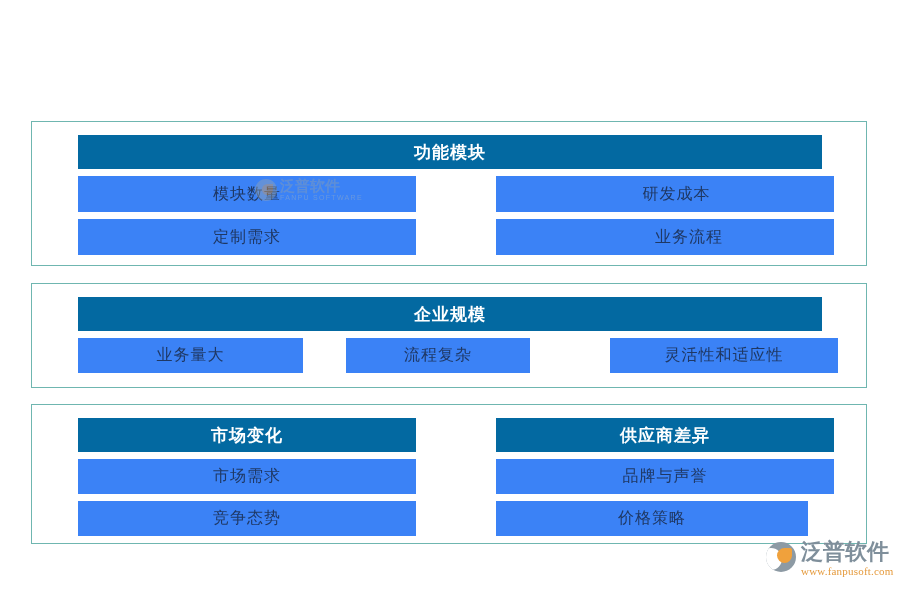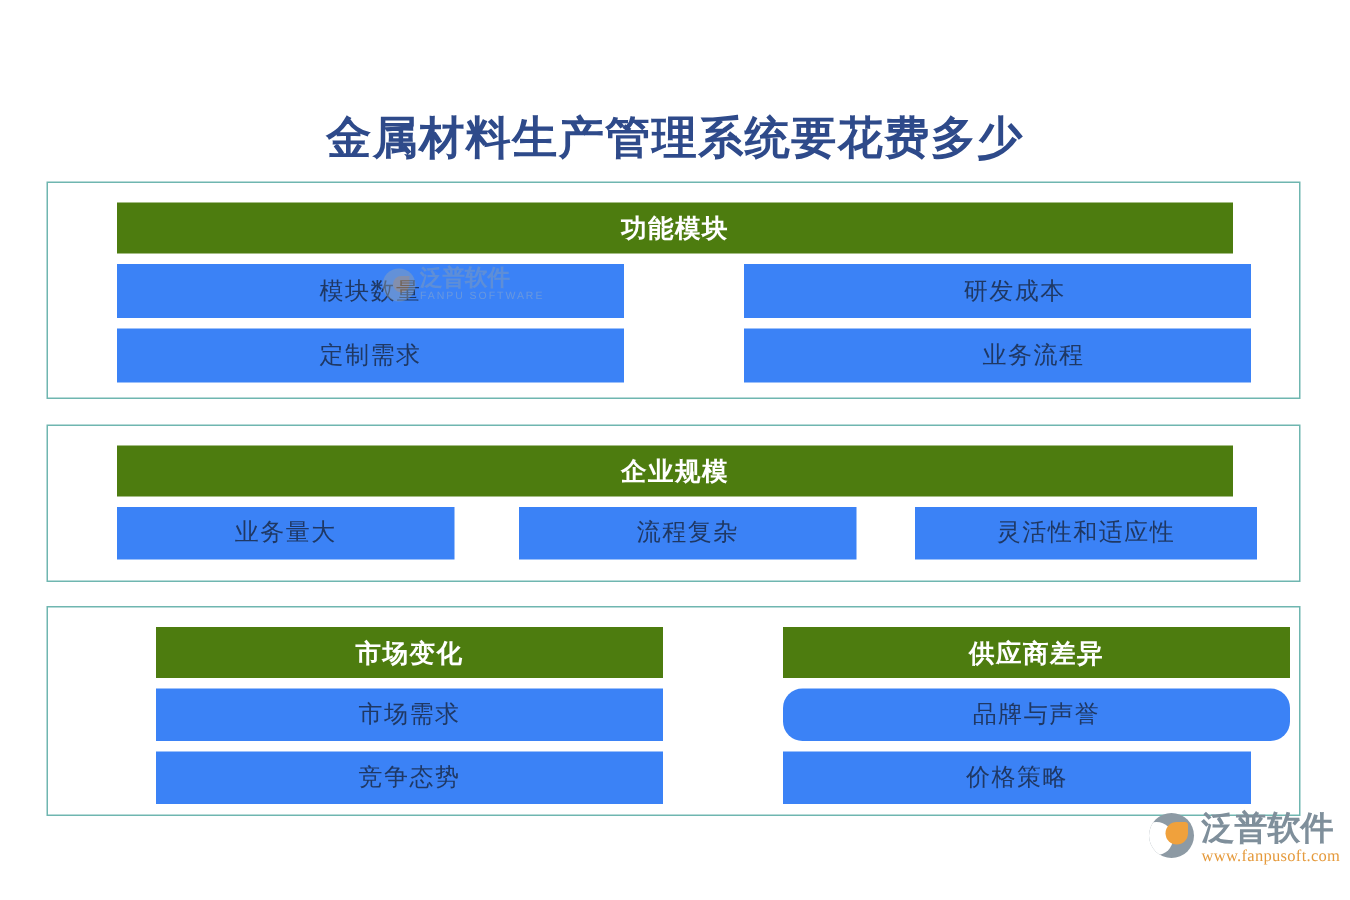--- a/index.html
+++ b/index.html
@@ -42,32 +42,32 @@
   .panel {
     position: absolute;
     left: 31px;
     width: 836px;
     border: 1px solid #6fb6b0;
     background: #ffffff;
     box-sizing: border-box;
   }
   #panel-1 { top: 121px; height: 145px; }
   #panel-2 { top: 283px; height: 105px; }
-  #panel-3 { top: 404px; height: 140px; padding-left: 26px; }
+  #panel-3 { top: 404px; height: 140px; }
 
   .panel-inner {
     position: relative;
     width: 100%;
     height: 100%;
   }
 
   
   .hdr {
     position: absolute;
-    background: #4d7c0f;
+    background: #0369a1;
     color: #ffffff;
     font-size: 17px;
     font-weight: bold;
     display: flex;
     align-items: center;
     justify-content: center;
     letter-spacing: 1px;
     box-sizing: border-box;
   }
 
@@ -89,29 +89,29 @@
   
   #p1-header { left: 46px; top: 13px; width: 744px; height: 34px; }
   #p1-c0 { left: 46px; top: 54px; width: 338px; height: 36px; }
   #p1-c1 { left: 464px; top: 54px; width: 338px; height: 36px; padding-left: 23px; }
   #p1-c2 { left: 46px; top: 97px; width: 338px; height: 36px; }
   #p1-c3 { left: 464px; top: 97px; width: 338px; height: 36px; padding-left: 48px; }
 
   
   #p2-header { left: 46px; top: 13px; width: 744px; height: 34px; }
   #p2-c0 { left: 46px; top: 54px; width: 225px; height: 35px; }
-  #p2-c1 { left: 314px; top: 54px; width: 225px; height: 35px; }
+  #p2-c1 { left: 314px; top: 54px; width: 184px; height: 35px; }
   #p2-c2 { left: 578px; top: 54px; width: 228px; height: 35px; }
 
   
   #p3-header-0 { left: 46px; top: 13px; width: 338px; height: 34px; }
   #p3-header-1 { left: 464px; top: 13px; width: 338px; height: 34px; }
   #p3-a0 { left: 46px; top: 54px; width: 338px; height: 35px; }
   #p3-a1 { left: 46px; top: 96px; width: 338px; height: 35px; }
-  #p3-b0 { left: 464px; top: 54px; width: 338px; height: 35px; border-radius: 13px; }
+  #p3-b0 { left: 464px; top: 54px; width: 338px; height: 35px; }
   #p3-b1 { left: 464px; top: 96px; width: 312px; height: 35px; }
 
   
   .watermark {
     position: absolute;
     left: 255px;
     top: 178px;
     z-index: 3;
     opacity: 0.42;
     pointer-events: none;
@@ -201,21 +201,20 @@
     line-height: 14px;
     letter-spacing: 0.2px;
     font-family: "Liberation Serif", serif;
   }
 </style>
 </head>
 <body>
 
 <div class="page">
 
-  <div class="title">金属材料生产管理系统要花费多少</div>
 
   <div class="panel" id="panel-1">
     <div class="panel-inner">
       <div class="hdr" id="p1-header">功能模块</div>
       <div class="cell" id="p1-c0">模块数量</div>
       <div class="cell" id="p1-c1">研发成本</div>
       <div class="cell" id="p1-c2">定制需求</div>
       <div class="cell" id="p1-c3">业务流程</div>
     </div>
   </div>

